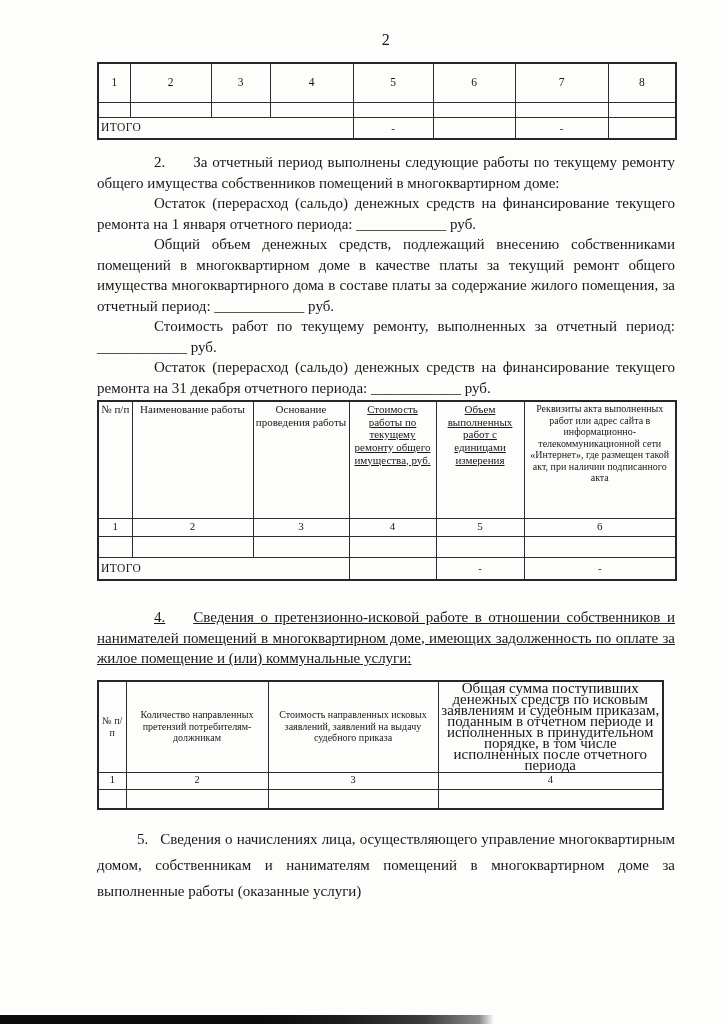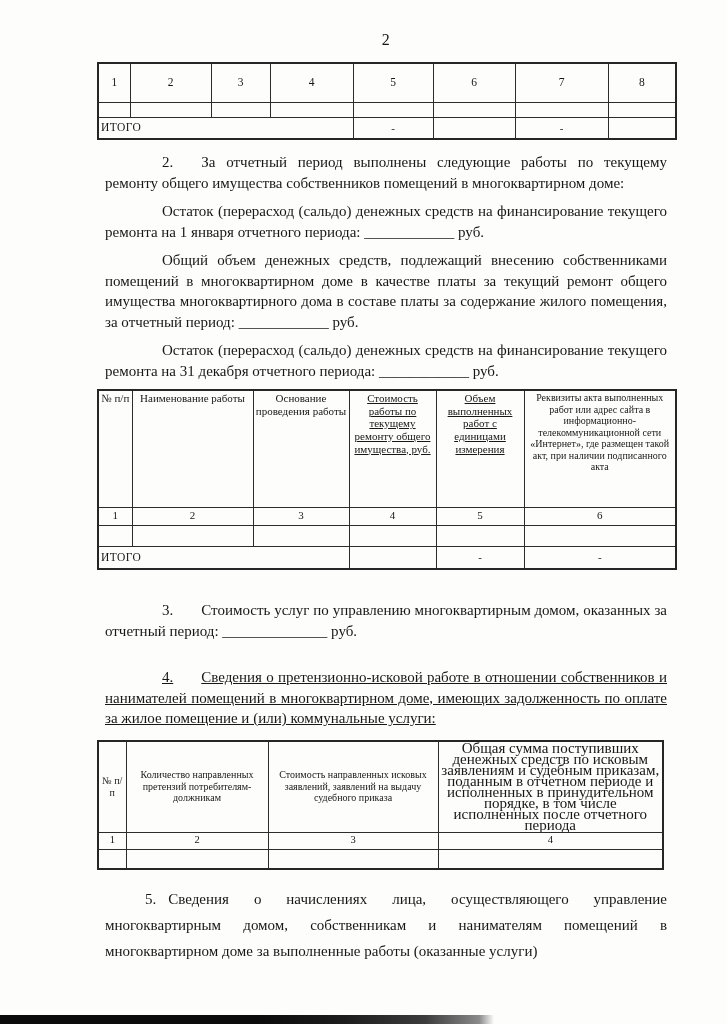--- a/index.html
+++ b/index.html
@@ -18,21 +18,21 @@
 
   
   .t1{margin-top:12px;}
   .t1 .r-nums td{height:36px;vertical-align:middle;font-size:11.5px;}
   .t1 .r-blank td{height:12px;}
   .t1 .r-total td{height:18px;vertical-align:middle;}
   .cell-total{text-align:left;font-size:11.5px;letter-spacing:.4px;}
 
   
   .body-text{font-size:15px;line-height:20.5px;text-align:justify;}
-  .body-text p{margin:8px;text-indent:57px;}
+  .body-text p{margin:0;text-indent:57px;}
   .pnum{margin-right:28px;}
   .sec2{margin-top:12px;}
   .sec3{margin-top:30px;}
   .sec4{margin-top:26px;text-decoration:underline;}
   .sec5{margin-top:16px;line-height:26px;}
   .sec5 p{text-indent:40px;}
   .sec5 .pnum{margin-right:12px;}
 
   
   .t2{margin-top:2px;}
@@ -103,20 +103,21 @@
         <td>-</td>
         <td></td>
       </tr>
     </tbody>
       </table>
 
     <div class="body-text sec2">
       <p><span class="pnum">2.</span><span>За отчетный период выполнены следующие работы по текущему ремонту общего имущества собственников помещений в многоквартирном доме:</span></p>
       <p>Остаток (перерасход (сальдо) денежных средств на финансирование текущего ремонта на 1 января отчетного периода: ____________ руб.</p>
       <p>Общий объем денежных средств, подлежащий внесению собственниками помещений в многоквартирном доме в качестве платы за текущий ремонт общего имущества многоквартирного дома в составе платы за содержание жилого помещения, за отчетный период: ____________ руб.</p>
+      <p>Стоимость работ по текущему ремонту, выполненных за отчетный период: ____________ руб.</p>
       <p>Остаток (перерасход (сальдо) денежных средств на финансирование текущего ремонта на 31 декабря отчетного периода: ____________ руб.</p>
     </div>
 
     <table class="t2 t-outer">
       <colgroup>
         <col style="width:34px">
           <col style="width:121px">
           <col style="width:96px">
         <col style="width:87px">
           <col style="width:88px">
@@ -149,23 +150,20 @@
       </tr>
       <tr class="r-total">
         <td class="cell-total" colspan="3">ИТОГО</td>
         <td></td>
         <td>-</td>
         <td>-</td>
       </tr>
     </tbody>
       </table>
 
-    <div class="body-text sec3">
-      <p><span class="pnum">3.</span><span>Стоимость услуг по управлению многоквартирным домом, оказанных за отчетный период: ______________ руб.</span></p>
-    </div>
 
     <div class="body-text sec4">
       <p><span class="pnum">4.</span><span>Сведения о претензионно-исковой работе в отношении собственников и нанимателей помещений в многоквартирном доме, имеющих задолженность по оплате за жилое помещение и (или) коммунальные услуги:</span></p>
     </div>
 
     <table class="t3 t-outer">
       <colgroup>
         <col style="width:28px">
           <col style="width:142px">
           <col style="width:170px">

